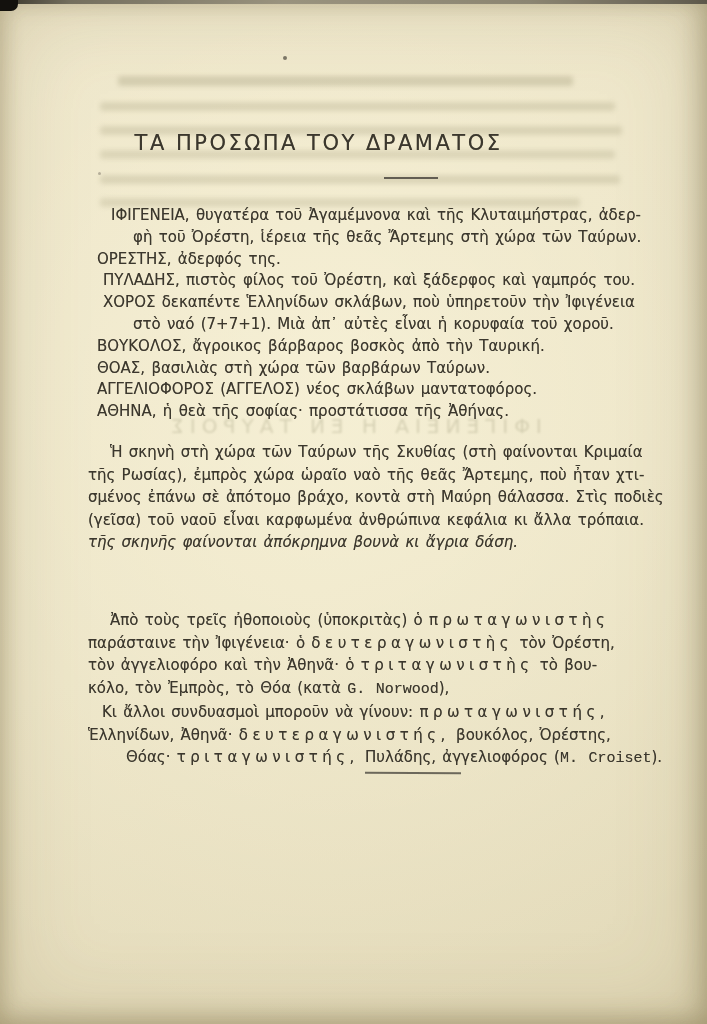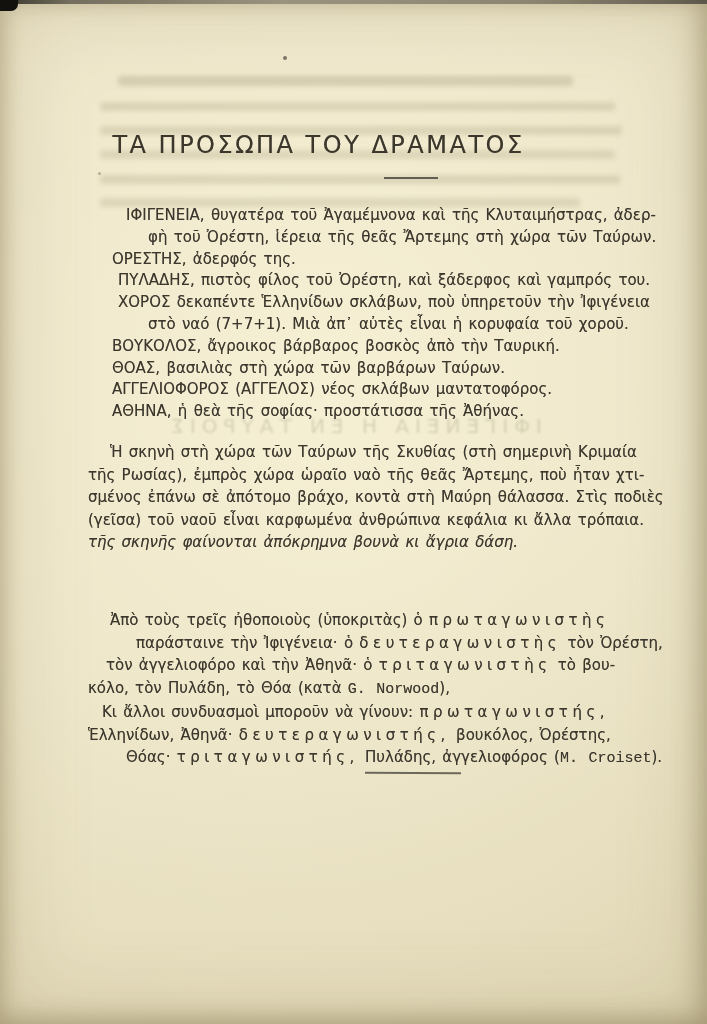--- a/index.html
+++ b/index.html
@@ -34,30 +34,30 @@
     text-align:center;
     transform:scaleX(-1);
     font-size:20px;letter-spacing:6px;
     color:#83805f;opacity:.26;filter:blur(1.1px);
     white-space:nowrap;
   }
   
   .title{
     position:absolute;top:131px;left:0;width:595px;box-sizing:border-box;
     padding-left:42px;text-align:center;
-    font-size:24px;letter-spacing:2.5px;
+    font-size:21px;letter-spacing:2.5px;
     color:var(--ink);
     text-shadow:0 0 .6px rgba(58,54,44,.55);
     white-space:nowrap;
   }
   .title-rule{position:absolute;top:177px;left:384px;width:54px;height:2px;
     background:var(--rule);opacity:.85;}
   .textblock{position:absolute;color:var(--ink);font-size:15px;
     text-shadow:0 0 .5px rgba(58,54,44,.5);}
-  .cast-block{top:205px;left:112px;width:545px;line-height:21.8px;}
+  .cast-block{top:205px;left:97px;width:545px;line-height:21.8px;}
   .scene-block{top:441px;left:88px;width:545px;line-height:22.5px;}
   .actors-block{top:609px;left:88px;width:545px;line-height:22.5px;}
   .tline{white-space:nowrap;word-spacing:1.5px;}
   .spaced{letter-spacing:4.5px;}
   .latin{font-family:Liberation Mono, monospace;}
   .bottom-rule{position:absolute;top:772px;left:365px;width:96px;height:2px;
     background:var(--rule);opacity:.8;transform:rotate(.25deg);}
 </style>
 </head>
 <body>
@@ -87,32 +87,32 @@
       <div class="tline" style="padding-left: 6px;"><span>ΠΥΛΑΔΗΣ, πιστὸς φίλος τοῦ Ὀρέστη, καὶ ξάδερφος καὶ γαμπρός του.</span></div>
       <div class="tline" style="padding-left: 6px;"><span>ΧΟΡΟΣ δεκαπέντε Ἑλληνίδων σκλάβων, ποὺ ὑπηρετοῦν τὴν Ἰφιγένεια</span></div>
       <div class="tline" style="padding-left: 36px;"><span>στὸ ναό (7+7+1). Μιὰ ἀπ᾽ αὐτὲς εἶναι ἡ κορυφαία τοῦ χοροῦ.</span></div>
       <div class="tline" style="padding-left: 0px;"><span>ΒΟΥΚΟΛΟΣ, ἄγροικος βάρβαρος βοσκὸς ἀπὸ τὴν Ταυρική.</span></div>
       <div class="tline" style="padding-left: 0px;"><span>ΘΟΑΣ, βασιλιὰς στὴ χώρα τῶν βαρβάρων Ταύρων.</span></div>
       <div class="tline" style="padding-left: 0px;"><span>ΑΓΓΕΛΙΟΦΟΡΟΣ (ΑΓΓΕΛΟΣ) νέος σκλάβων μαντατοφόρος.</span></div>
       <div class="tline" style="padding-left: 0px;"><span>ΑΘΗΝΑ, ἡ θεὰ τῆς σοφίας· προστάτισσα τῆς Ἀθήνας.</span></div>
     </div>
 
   <div class="textblock scene-block">
-      <div class="tline" style="padding-left: 22px;"><span>Ἡ σκηνὴ στὴ χώρα τῶν Ταύρων τῆς Σκυθίας (στὴ σημερινὴ Κριμαία</span></div>
+      <div class="tline" style="padding-left: 22px;"><span>Ἡ σκηνὴ στὴ χώρα τῶν Ταύρων τῆς Σκυθίας (στὴ φαίνονται Κριμαία</span></div>
       <div class="tline" style="padding-left: 0px;"><span>τῆς Ρωσίας), ἐμπρὸς χώρα ὡραῖο ναὸ τῆς θεᾶς Ἄρτεμης, ποὺ ἦταν χτι-</span></div>
       <div class="tline" style="padding-left: 0px;"><span>σμένος ἐπάνω σὲ ἀπότομο βράχο, κοντὰ στὴ Μαύρη θάλασσα. Στὶς ποδιὲς</span></div>
       <div class="tline" style="padding-left: 0px;"><span>(γεῖσα) τοῦ ναοῦ εἶναι καρφωμένα ἀνθρώπινα κεφάλια κι ἄλλα τρόπαια.</span></div>
       <div class="tline" style="padding-left: 0px; font-style: italic;"><span>τῆς σκηνῆς φαίνονται ἀπόκρημνα βουνὰ κι ἄγρια δάση.</span></div>
     </div>
 
   <div class="textblock actors-block">
       <div class="tline" style="padding-left: 22px;"><span>Ἀπὸ τοὺς τρεῖς ἠθοποιοὺς (ὑποκριτὰς) ὁ </span><span class="spaced">πρωταγωνιστὴς</span></div>
-      <div class="tline" style="padding-left: 0px; margin-left: 48px;"><span>παράσταινε τὴν Ἰφιγένεια· ὁ </span><span class="spaced">δευτεραγωνιστὴς</span><span> τὸν Ὀρέστη,</span></div>
-      <div class="tline" style="padding-left: 0px; text-align: center;"><span>τὸν ἀγγελιοφόρο καὶ τὴν Ἀθηνᾶ· ὁ </span><span class="spaced">τριταγωνιστὴς</span><span> τὸ βου-</span></div>
-      <div class="tline" style="padding-left: 0px;"><span>κόλο, τὸν Πυλάδη, τὸ Θόα (κατὰ </span><span class="latin">G. Norwood</span><span>),</span></div>
+      <div class="tline" style="padding-left: 0px;"><span>παράσταινε τὴν Ἰφιγένεια· ὁ </span><span class="spaced">δευτεραγωνιστὴς</span><span> τὸν Ὀρέστη,</span></div>
+      <div class="tline" style="padding-left: 0px;"><span>τὸν ἀγγελιοφόρο καὶ τὴν Ἀθηνᾶ· ὁ </span><span class="spaced">τριταγωνιστὴς</span><span> τὸ βου-</span></div>
+      <div class="tline" style="padding-left: 0px;"><span>κόλο, τὸν Ἐμπρὸς, τὸ Θόα (κατὰ </span><span class="latin">G. Norwood</span><span>),</span></div>
       <div class="tline" style="padding-left: 14px;"><span>Κι ἄλλοι συνδυασμοὶ μποροῦν νὰ γίνουν: </span><span class="spaced">πρωταγωνιστής,</span></div>
       <div class="tline" style="padding-left: 0px;"><span>Ἑλληνίδων, Ἀθηνᾶ· </span><span class="spaced">δευτεραγωνιστής,</span><span> βουκόλος, Ὀρέστης,</span></div>
       <div class="tline" style="padding-left: 0px; margin-left: 38px;"><span>Θόας· </span><span class="spaced">τριταγωνιστής,</span><span> Πυλάδης, ἀγγελιοφόρος (</span><span class="latin">M. Croiset</span><span>).</span></div>
     </div>
 
   <div class="bottom-rule"></div>
 
 </div>
 
 </body></html>

